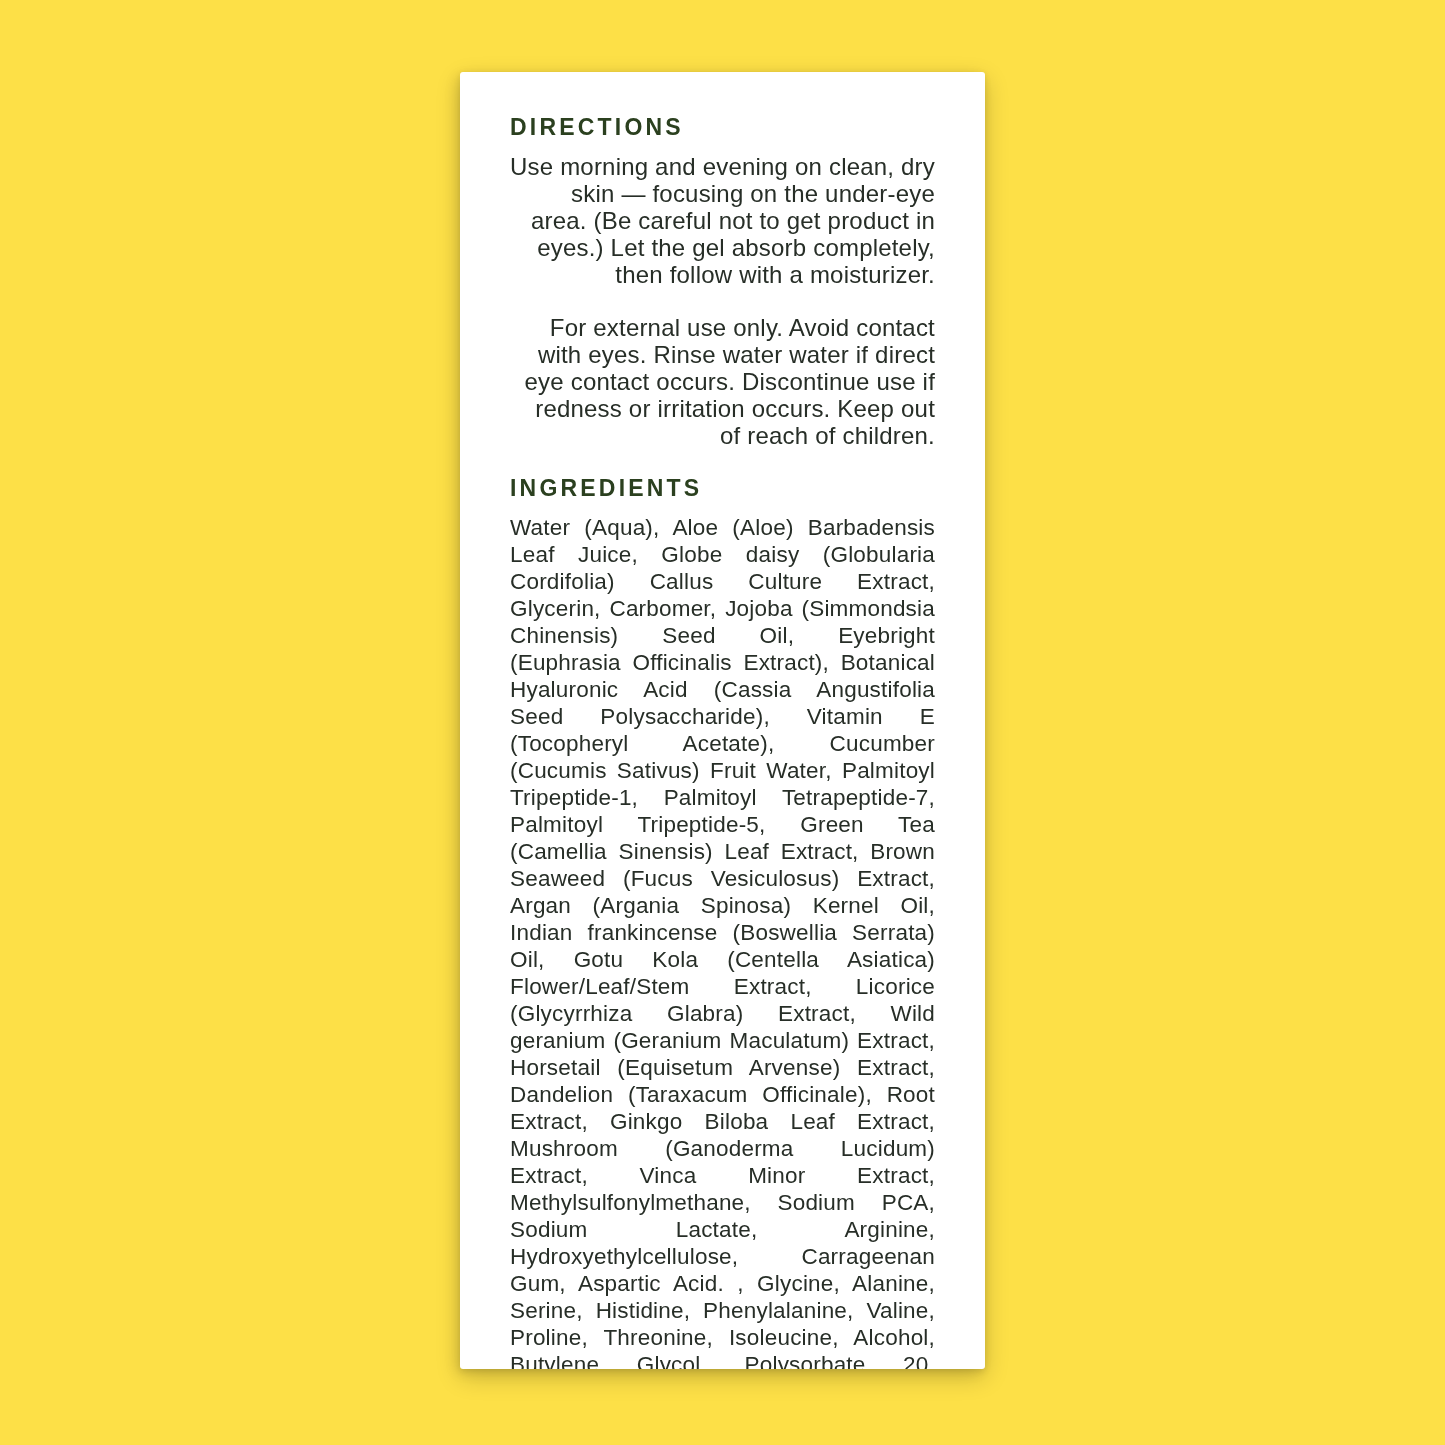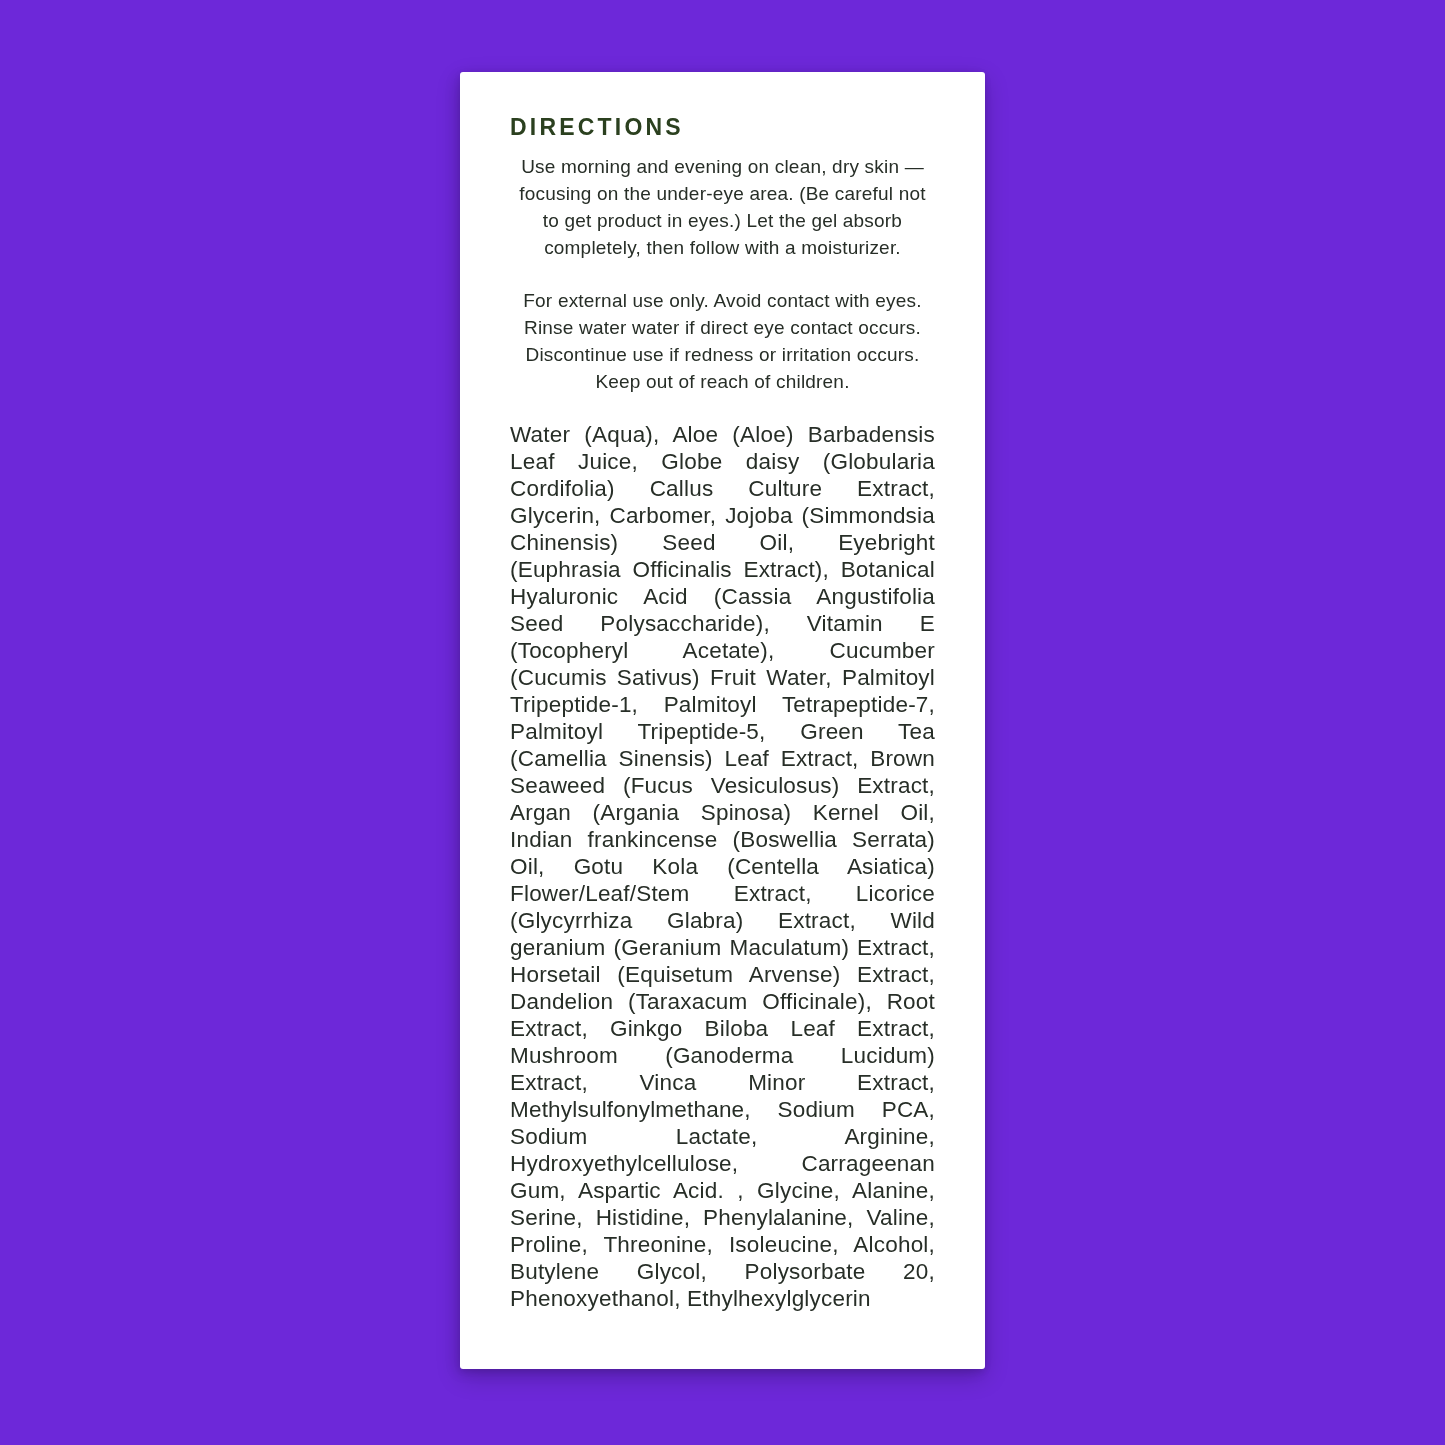--- a/index.html
+++ b/index.html
@@ -8,21 +8,21 @@
     width: 1445px;
     height: 1445px;
     background: #ffffff;
     font-family: "Liberation Sans", "DejaVu Sans", sans-serif;
   }
 
   .stage {
     position: relative;
     width: 1445px;
     height: 1445px;
-    background: #6d28d9;
+    background: #fde047;
     overflow: hidden;
   }
 
   .label-panel {
     position: absolute;
     left: 460px;
     top: 72px;
     width: 525px;
     height: 1297px;
     background: #ffffff;
@@ -42,26 +42,26 @@
     color: #2b401f;
     margin: 0 0 12px 0;
     line-height: 27px;
   }
 
   .section-heading.ingredients-heading {
     margin-top: 14px;
   }
 
   .body-paragraph {
-    font-size: 19px;
+    font-size: 24px;
     line-height: 27px;
     letter-spacing: 0.2px;
     color: #272e27;
     margin: 0 0 26px 0;
-    text-align: center;
+    text-align: right;
   }
 
   .ingredients-text {
     font-size: 22.5px;
     line-height: 27px;
     letter-spacing: 0.2px;
     color: #272e27;
     text-align: justify;
     margin: 0;
   }
@@ -72,18 +72,19 @@
 <div class="stage">
 
   <div class="label-panel">
 
     <h2 class="section-heading">DIRECTIONS</h2>
 
     <p class="body-paragraph">Use morning and evening on clean, dry skin — focusing on the under-eye area. (Be careful not to get product in eyes.) Let the gel absorb completely, then follow with a moisturizer.</p>
 
     <p class="body-paragraph">For external use only. Avoid contact with eyes. Rinse water water if direct eye contact occurs. Discontinue use if redness or irritation occurs. Keep out of reach of children.</p>
 
+    <h2 class="section-heading ingredients-heading">INGREDIENTS</h2>
 
     <p class="ingredients-text">Water (Aqua), Aloe (Aloe) Barbadensis Leaf Juice, Globe daisy (Globularia Cordifolia) Callus Culture Extract, Glycerin, Carbomer, Jojoba (Simmondsia Chinensis) Seed Oil, Eyebright (Euphrasia Officinalis Extract), Botanical Hyaluronic Acid (Cassia Angustifolia Seed Polysaccharide), Vitamin E (Tocopheryl Acetate), Cucumber (Cucumis Sativus) Fruit Water, Palmitoyl Tripeptide-1, Palmitoyl Tetrapeptide-7, Palmitoyl Tripeptide-5, Green Tea (Camellia Sinensis) Leaf Extract, Brown Seaweed (Fucus Vesiculosus) Extract, Argan (Argania Spinosa) Kernel Oil, Indian frankincense (Boswellia Serrata) Oil, Gotu Kola (Centella Asiatica) Flower/Leaf/Stem Extract, Licorice (Glycyrrhiza Glabra) Extract, Wild geranium (Geranium Maculatum) Extract, Horsetail (Equisetum Arvense) Extract, Dandelion (Taraxacum Officinale), Root Extract, Ginkgo Biloba Leaf Extract, Mushroom (Ganoderma Lucidum) Extract, Vinca Minor Extract, Methylsulfonylmethane, Sodium PCA, Sodium Lactate, Arginine, Hydroxyethylcellulose, Carrageenan Gum, Aspartic Acid. , Glycine, Alanine, Serine, Histidine, Phenylalanine, Valine, Proline, Threonine, Isoleucine, Alcohol, Butylene Glycol, Polysorbate 20, Phenoxyethanol, Ethylhexylglycerin</p>
 
   </div>
 
 </div>
 
 </body></html>

